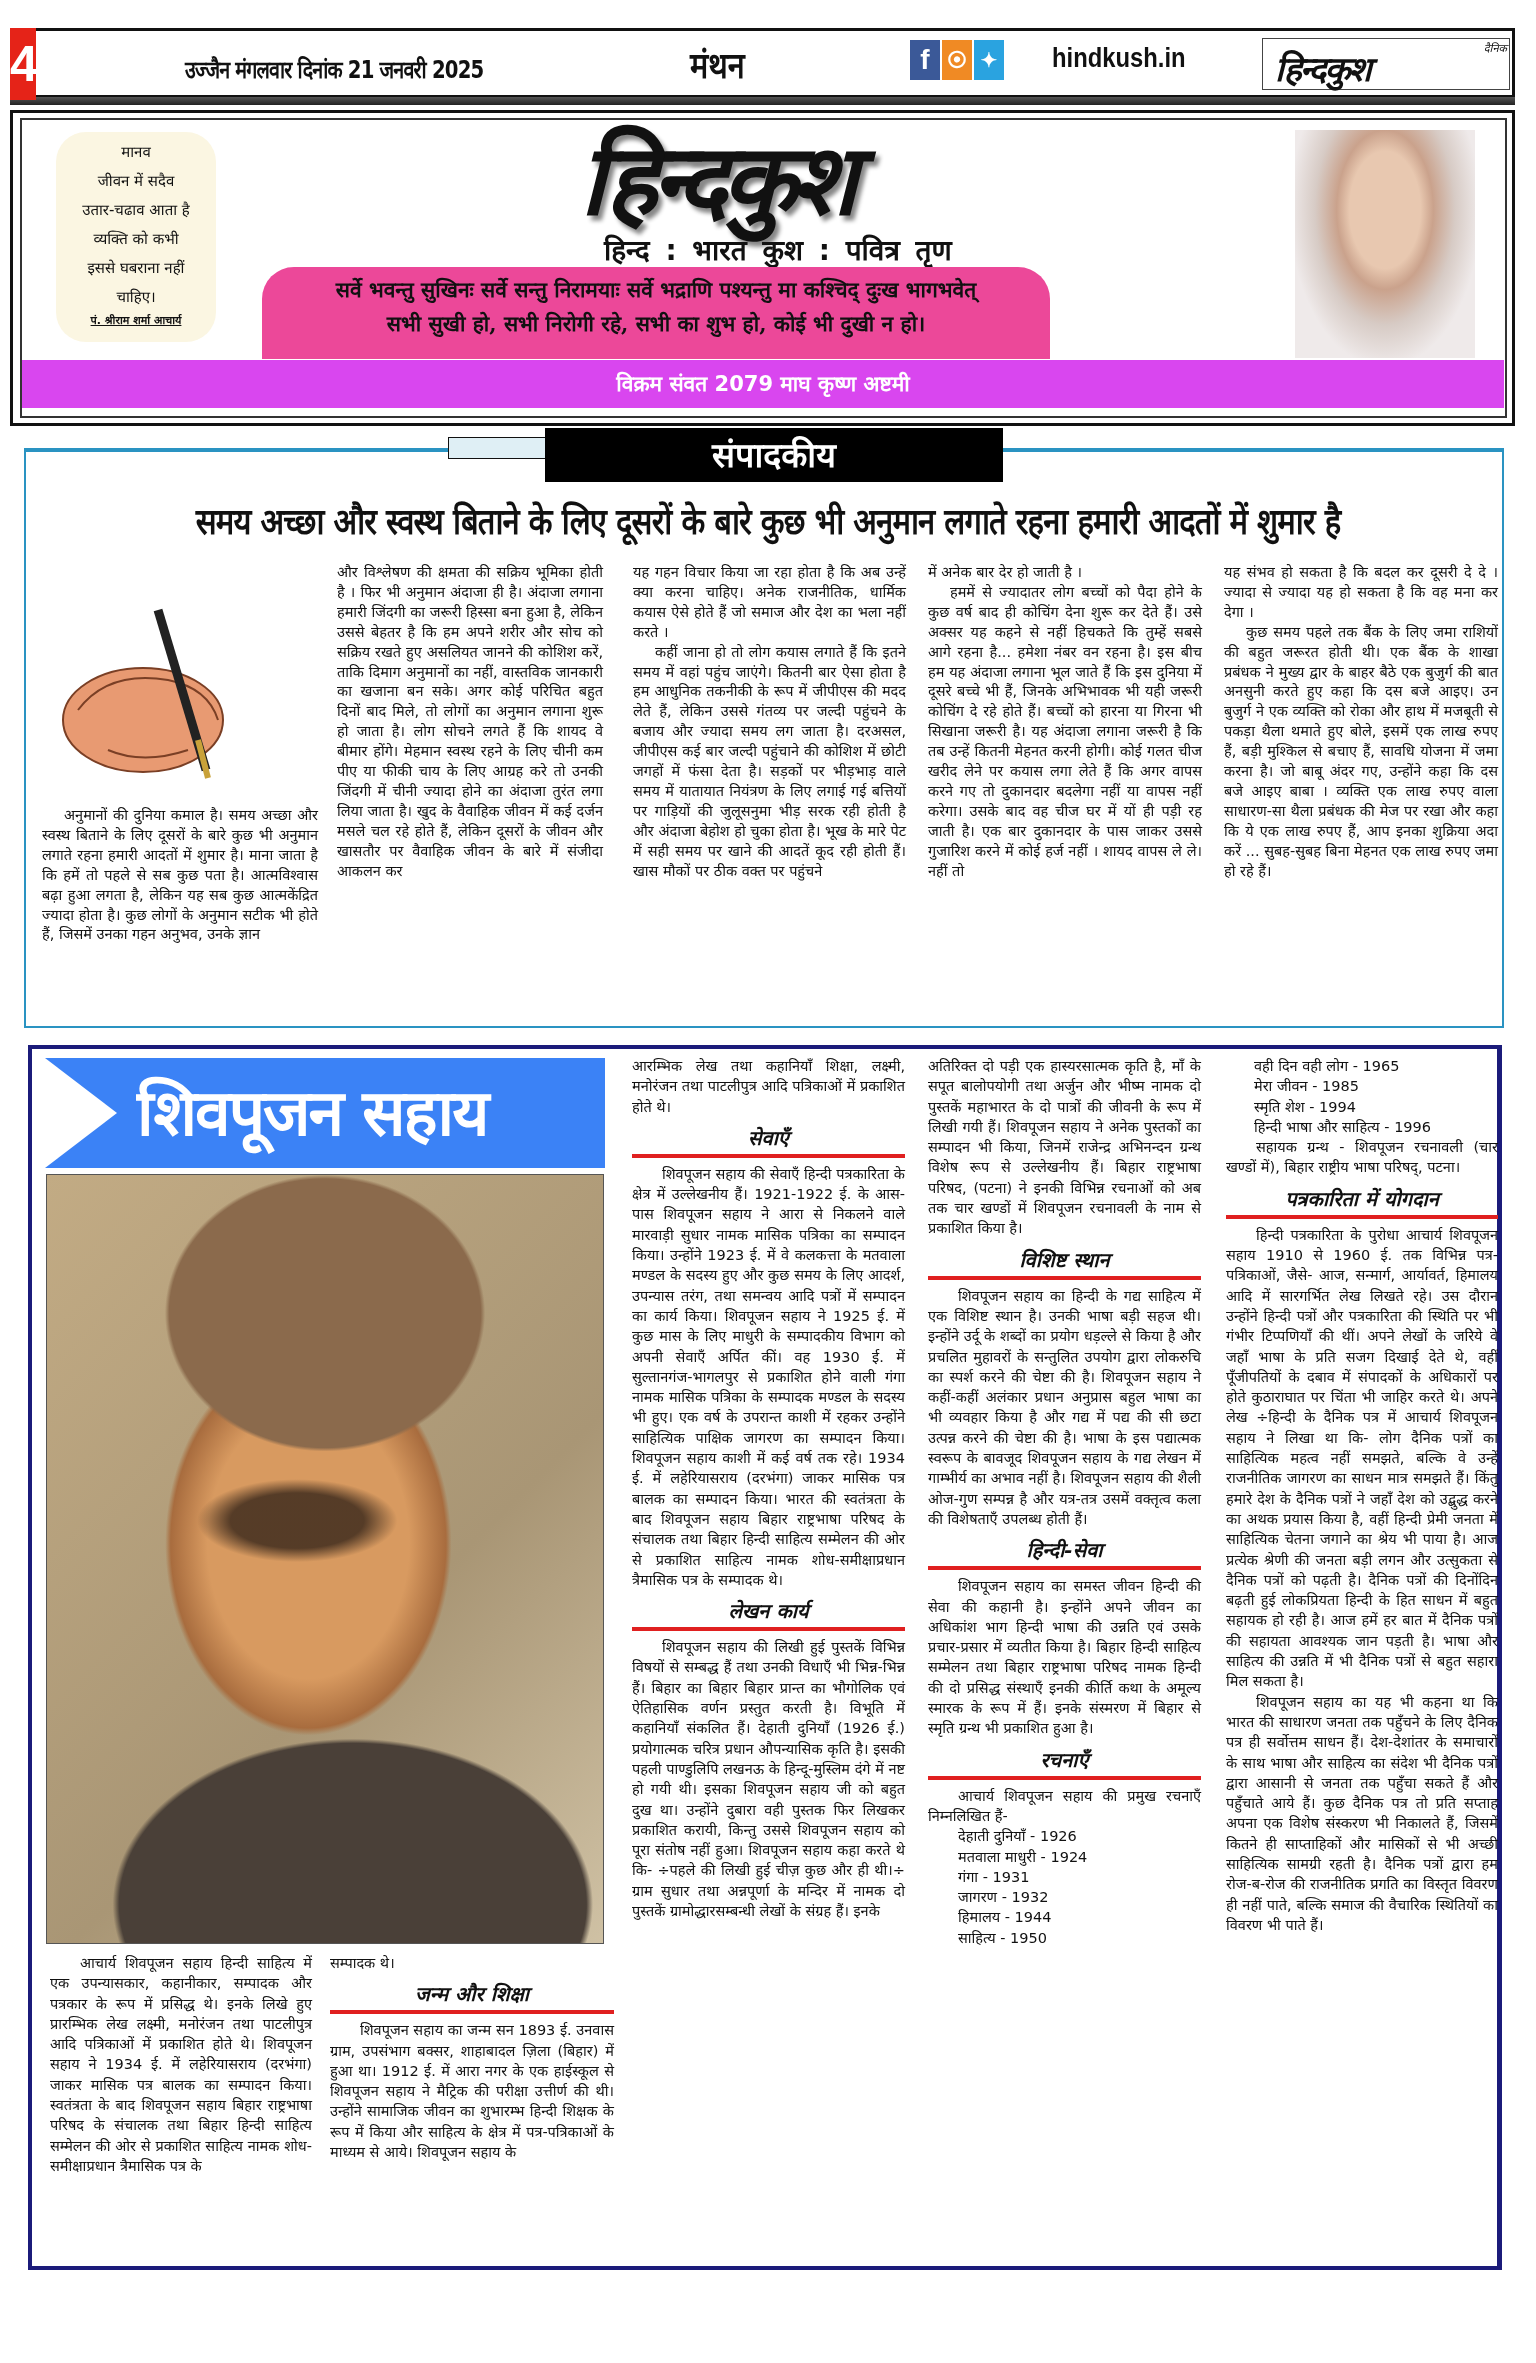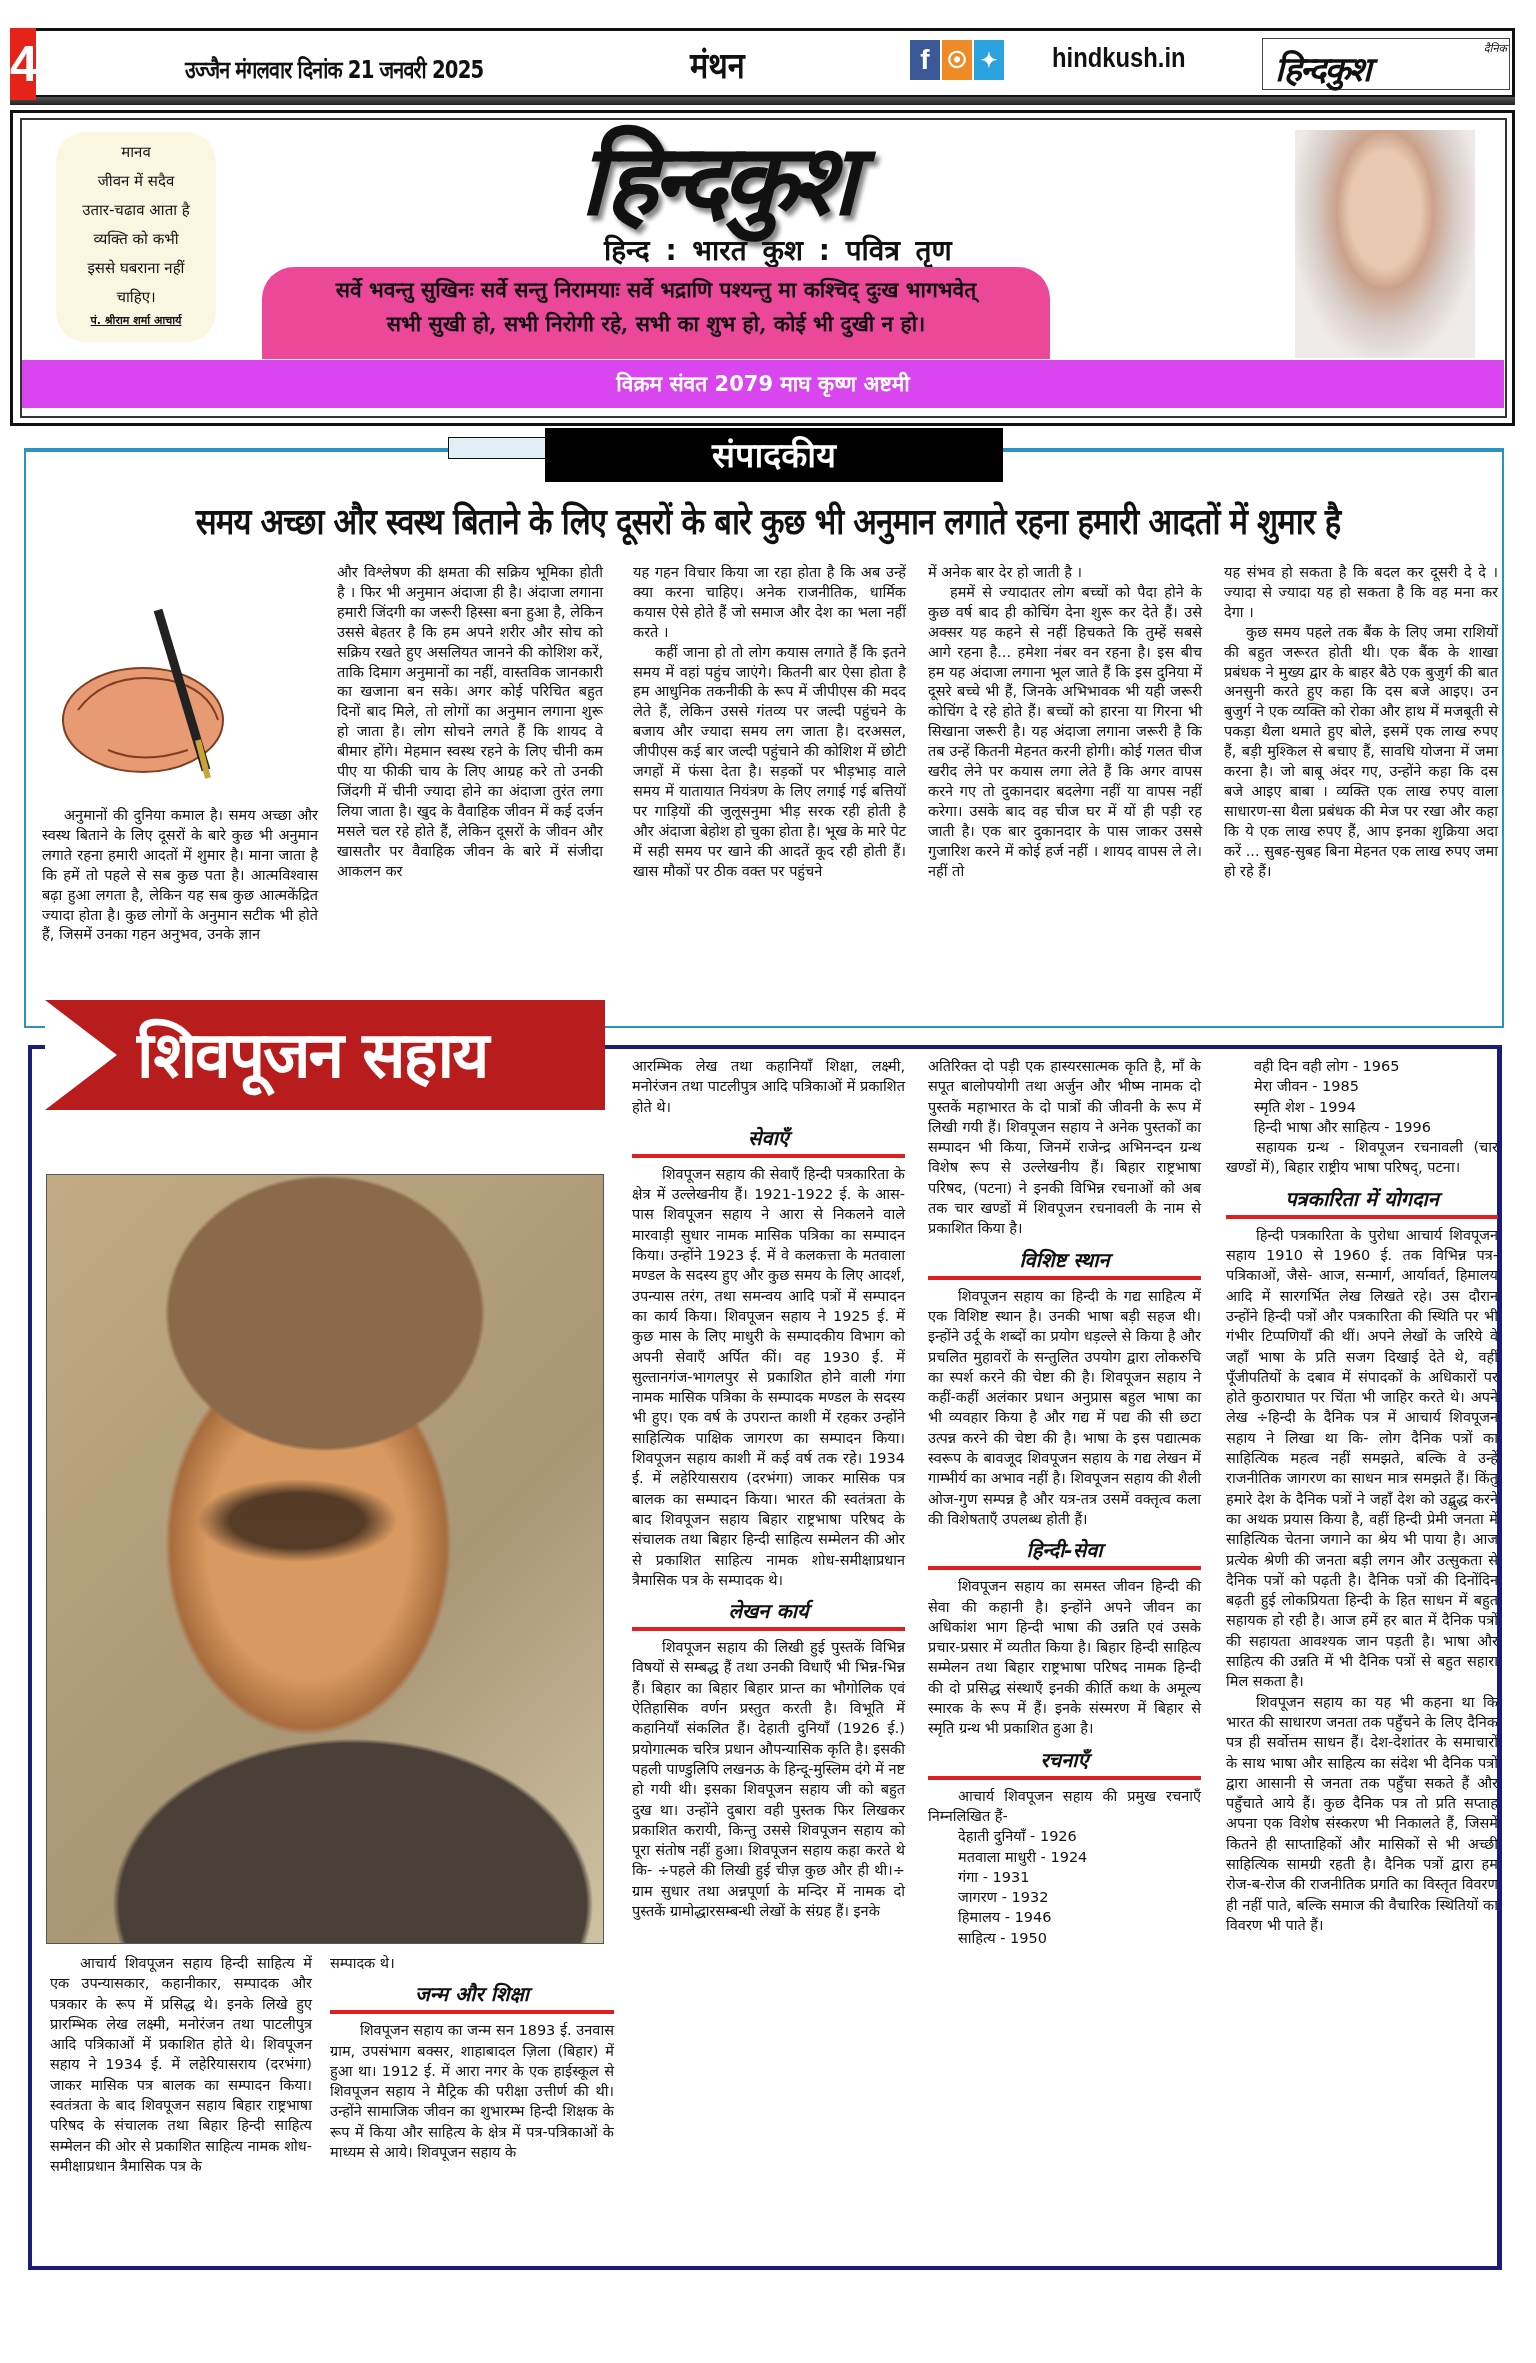--- a/index.html
+++ b/index.html
@@ -45,21 +45,21 @@
   .col p { margin: 0; }
   .col p.ind { text-indent: 22px; }
   .ed-col0 { left: 42px; top: 806px; width: 276px; }
   .ed-col1 { left: 337px; top: 563px; width: 266px; }
   .ed-col2 { left: 633px; top: 563px; width: 273px; }
   .ed-col3 { left: 928px; top: 563px; width: 274px; }
   .ed-col4 { left: 1224px; top: 563px; width: 274px; }
 
   
   .ft-box { left: 28px; top: 1045px; width: 1474px; height: 1225px; border: 4px solid #1b1b7a; border-right-width: 5px; }
-  .ft-head { left: 45px; top: 1000px; width: 560px; height: 110px; background: #b91c1c; }
+  .ft-head { left: 45px; top: 1058px; width: 560px; height: 110px; background: #3b82f6; }
   .ft-head .tri { position: absolute; left: 0; top: 0; width: 0; height: 0; border-top: 55px solid transparent; border-bottom: 55px solid transparent; border-left: 72px solid #fff; }
   .ft-head .name { position: absolute; left: 92px; top: 0; color: #fff; font-size: 64px; font-weight: bold; line-height: 110px; letter-spacing: -2px; }
   .ft-photo { left: 46px; top: 1174px; width: 558px; height: 770px; background:
       radial-gradient(ellipse 30% 9% at 45% 45%, rgba(30,20,15,0.7) 0 40%, transparent 60%),
       radial-gradient(ellipse 40% 25% at 50% 18%, #8b6a4c 0 70%, transparent 72%),
       radial-gradient(ellipse 33% 32% at 47% 48%, #d89a60 0 55%, #a86c3e 75%, transparent 78%),
       radial-gradient(ellipse 60% 30% at 55% 95%, #4a4038 0 70%, transparent 72%),
       linear-gradient(135deg, #c2ab84, #a99675 60%, #cfc1a4); border: 1px solid #555; }
   .ft-col { font-size: 14.5px; line-height: 20.3px; text-align: justify; }
   .ft-col p.ind { text-indent: 30px; }
@@ -174,21 +174,21 @@
   <p class="ind">शिवपूजन सहाय का हिन्दी के गद्य साहित्य में एक विशिष्ट स्थान है। उनकी भाषा बड़ी सहज थी। इन्होंने उर्दू के शब्दों का प्रयोग धड़ल्ले से किया है और प्रचलित मुहावरों के सन्तुलित उपयोग द्वारा लोकरुचि का स्पर्श करने की चेष्टा की है। शिवपूजन सहाय ने कहीं-कहीं अलंकार प्रधान अनुप्रास बहुल भाषा का भी व्यवहार किया है और गद्य में पद्य की सी छटा उत्पन्न करने की चेष्टा की है। भाषा के इस पद्यात्मक स्वरूप के बावजूद शिवपूजन सहाय के गद्य लेखन में गाम्भीर्य का अभाव नहीं है। शिवपूजन सहाय की शैली ओज-गुण सम्पन्न है और यत्र-तत्र उसमें वक्तृत्व कला की विशेषताएँ उपलब्ध होती हैं।</p>
   <div class="sec-h">हिन्दी-सेवा</div>
   <p class="ind">शिवपूजन सहाय का समस्त जीवन हिन्दी की सेवा की कहानी है। इन्होंने अपने जीवन का अधिकांश भाग हिन्दी भाषा की उन्नति एवं उसके प्रचार-प्रसार में व्यतीत किया है। बिहार हिन्दी साहित्य सम्मेलन तथा बिहार राष्ट्रभाषा परिषद नामक हिन्दी की दो प्रसिद्ध संस्थाएँ इनकी कीर्ति कथा के अमूल्य स्मारक के रूप में हैं। इनके संस्मरण में बिहार से स्मृति ग्रन्थ भी प्रकाशित हुआ है।</p>
   <div class="sec-h">रचनाएँ</div>
   <p class="ind">आचार्य शिवपूजन सहाय की प्रमुख रचनाएँ निम्नलिखित हैं-</p>
   <div class="list">
     <div>देहाती दुनियाँ - 1926</div>
     <div>मतवाला माधुरी - 1924</div>
     <div>गंगा - 1931</div>
     <div>जागरण - 1932</div>
-    <div>हिमालय - 1946</div>
+    <div>हिमालय - 1944</div>
     <div>साहित्य - 1950</div>
   </div>
 </div>
 
 <div class="abs ft-col ft-c4">
   <div class="list">
     <div>वही दिन वही लोग - 1965</div>
     <div>मेरा जीवन - 1985</div>
     <div>स्मृति शेश - 1994</div>
     <div>हिन्दी भाषा और साहित्य - 1996</div>

